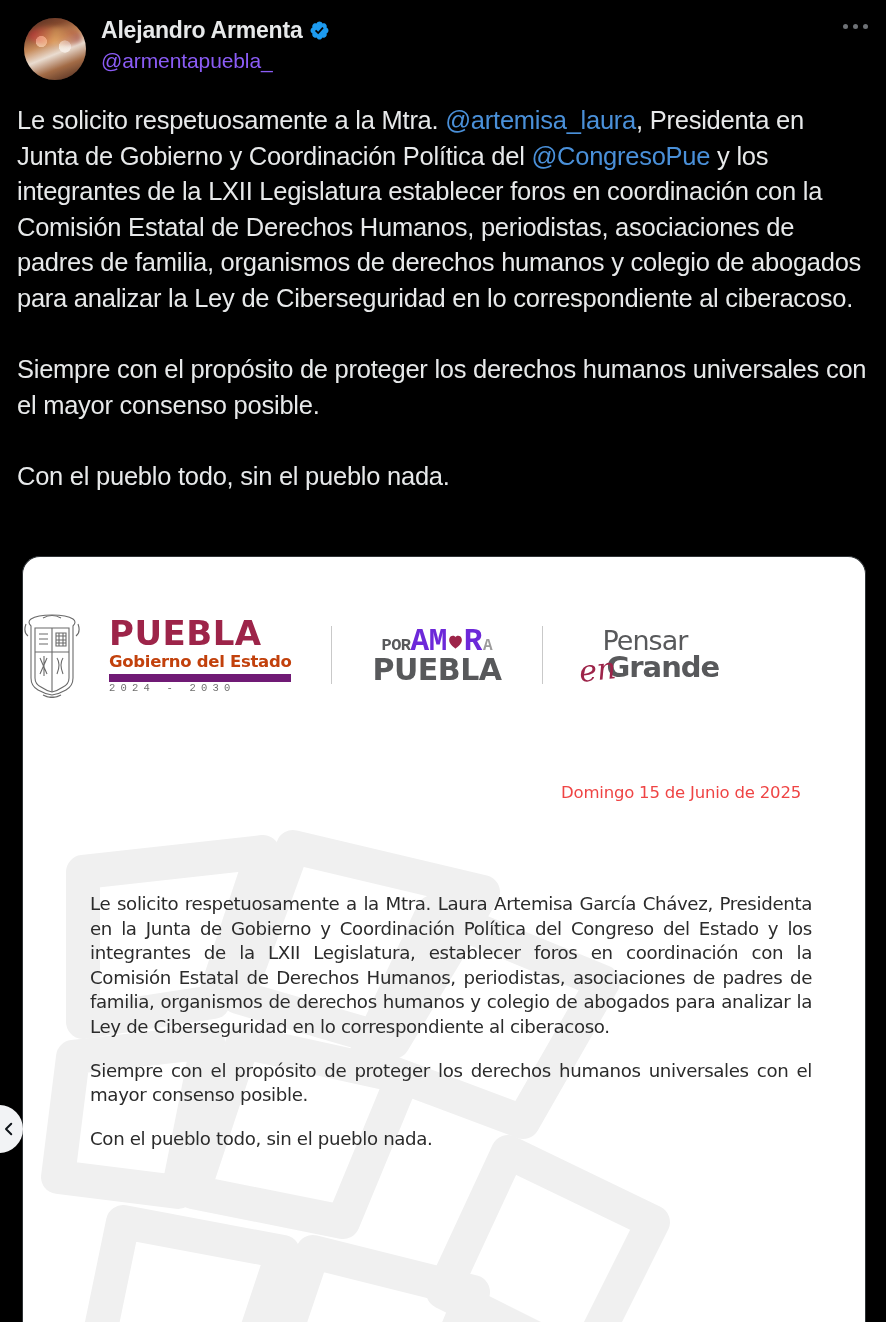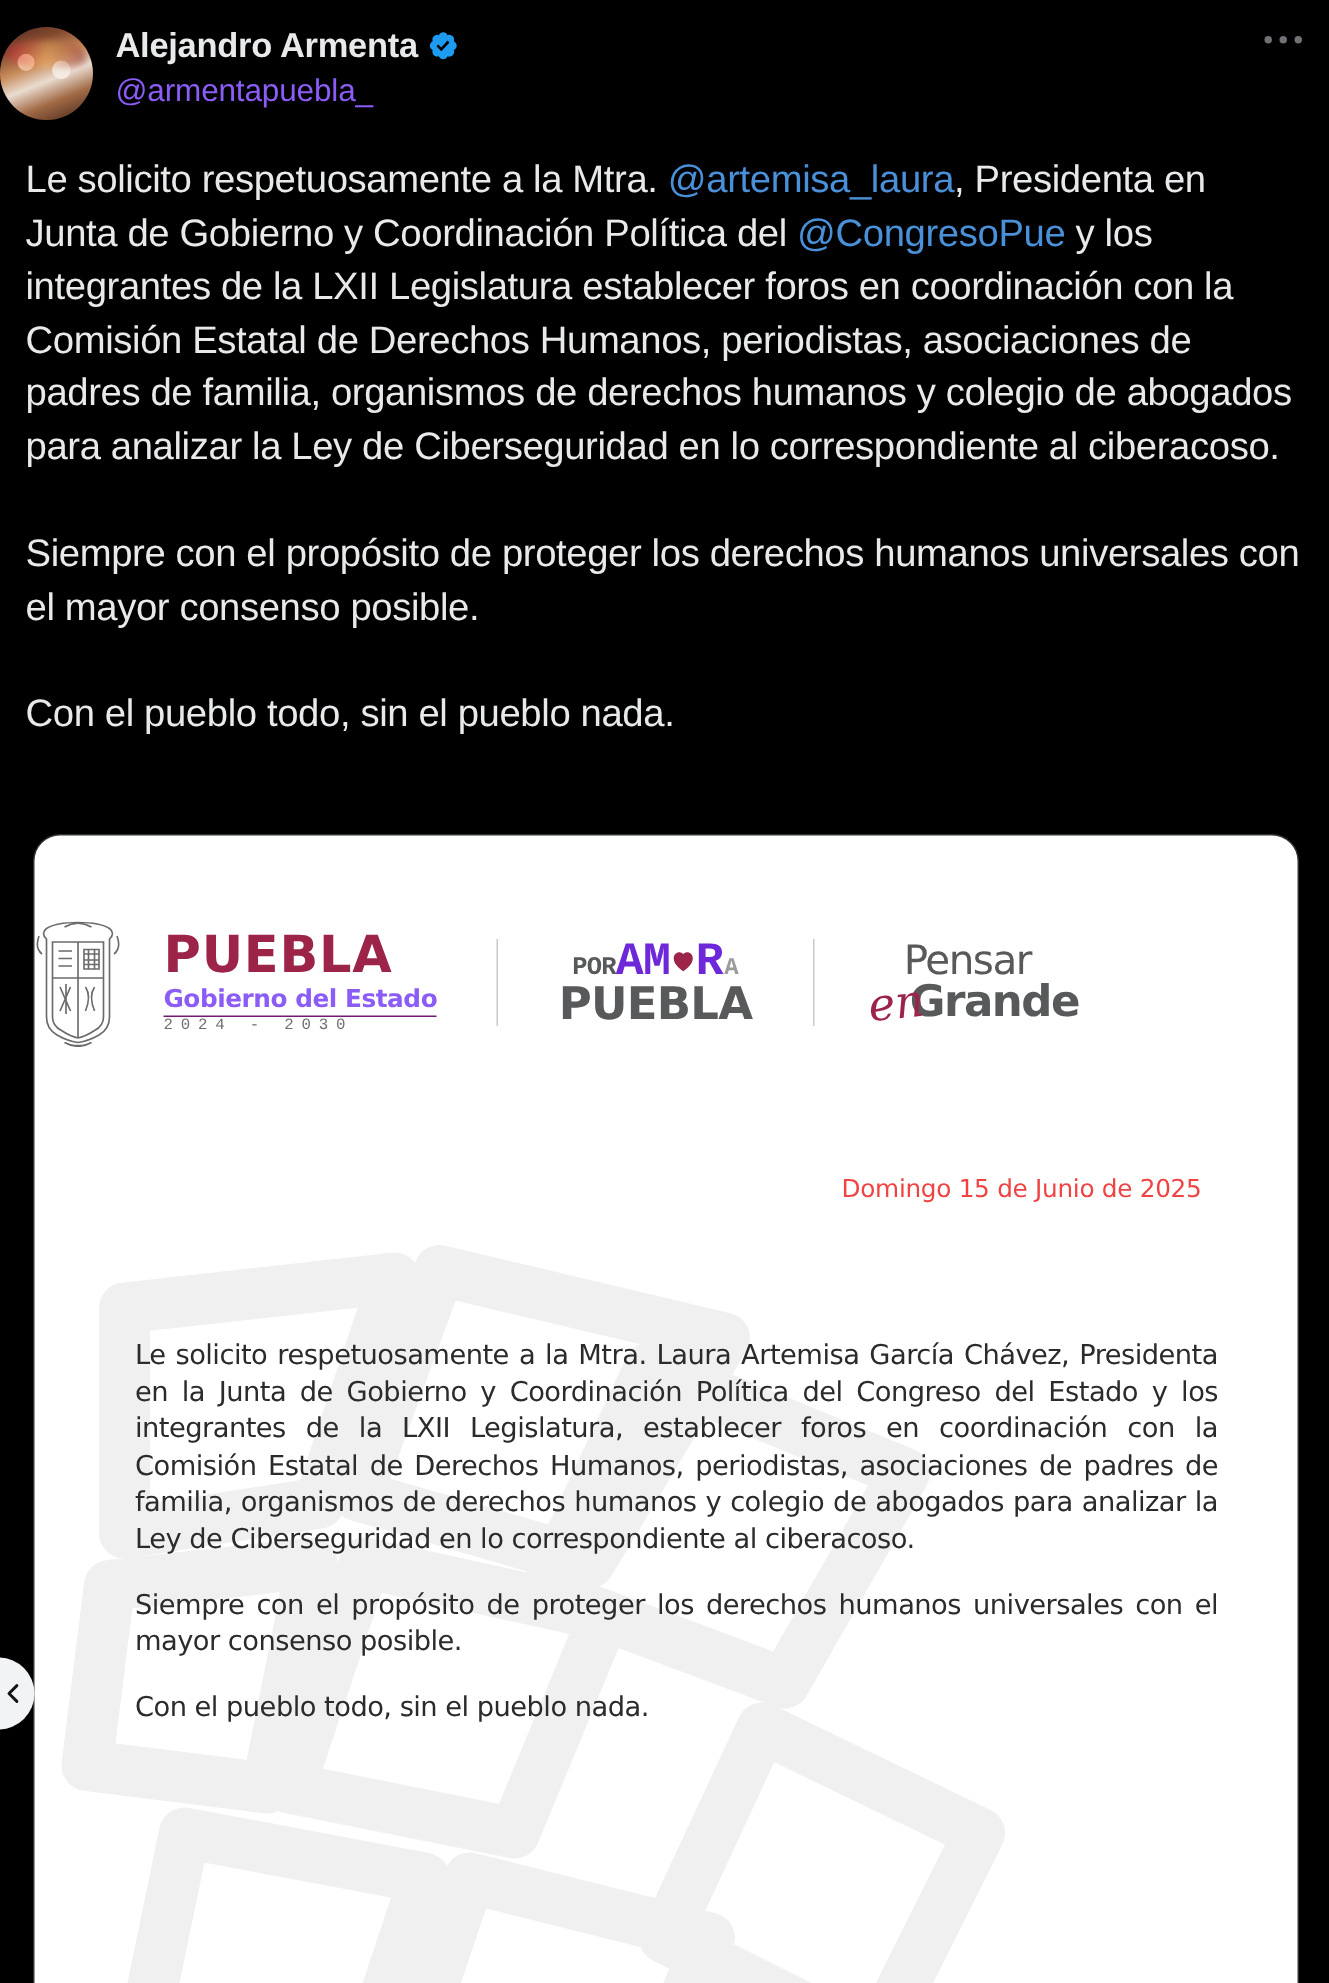--- a/index.html
+++ b/index.html
@@ -20,21 +20,21 @@
     width: 886px;
     height: 1322px;
     background: #000000;
     box-sizing: border-box;
   }
 
   
   .tweet-header {
     position: absolute;
     top: 18px;
-    left: 0;
+    left: 24px;
     right: 16px;
     height: 62px;
     display: flex;
     align-items: flex-start;
   }
   .avatar {
     width: 62px;
     height: 62px;
     border-radius: 50%;
     flex: 0 0 62px;
@@ -172,27 +172,27 @@
   .puebla-mark { display: flex; flex-direction: column; align-items: flex-start; }
   .puebla-word {
     color: #9d2449;
     font-size: 34px;
     font-weight: bold;
     letter-spacing: 0.5px;
     line-height: 1;
     font-family: "DejaVu Sans", sans-serif;
   }
   .puebla-sub {
-    color: #8b5cf6;
+    color: #c2410c;
     font-size: 16.5px;
     font-weight: bold;
     letter-spacing: -.3px;
     line-height: 1;
     margin-top: 4px;
-    border-bottom: 1px solid #701a75;
+    border-bottom: 8px solid #701a75;
     padding-bottom: 3px;
     font-family: "DejaVu Sans", sans-serif;
   }
   .puebla-years {
     color: #6f6f6e;
     font-size: 10.5px;
     letter-spacing: 5.2px;
     margin-top: 0;
     font-family: Liberation Mono, monospace;
   }

